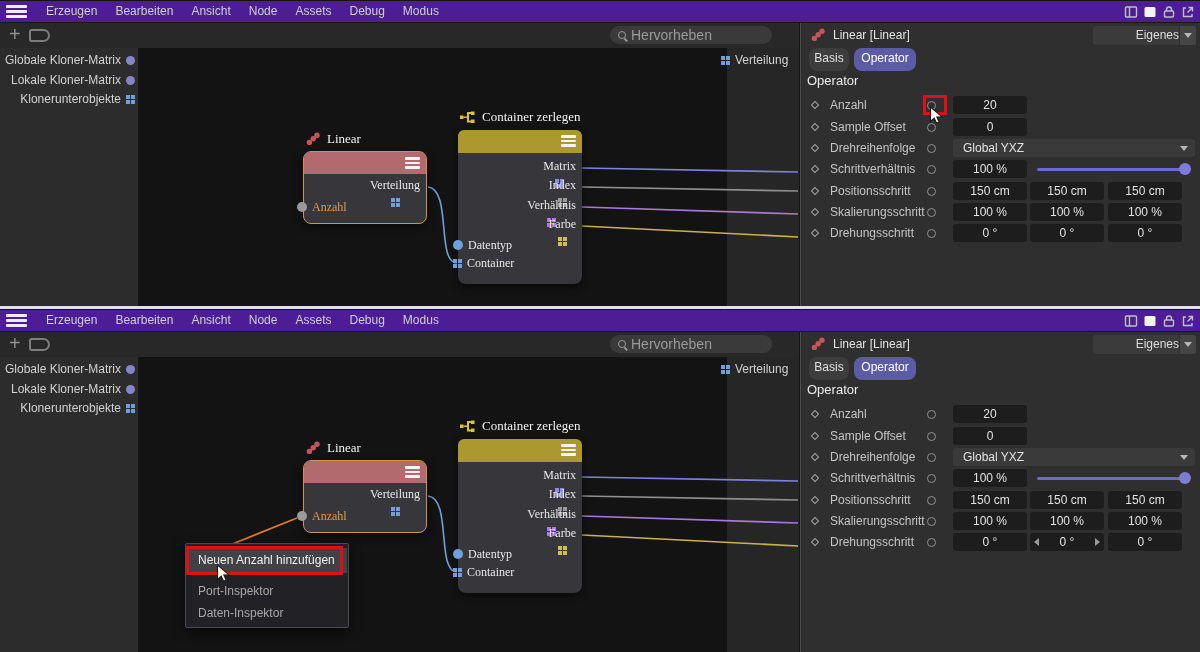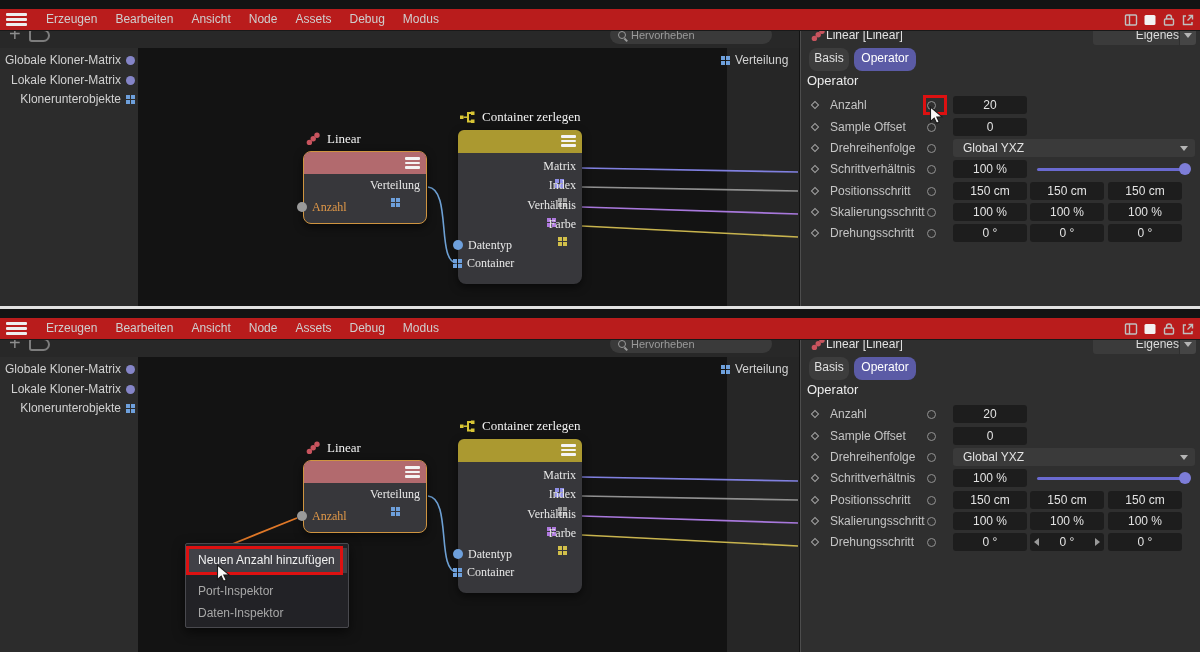--- a/index.html
+++ b/index.html
@@ -4,36 +4,36 @@
 <style>
   html,body{margin:0;padding:0;background:#000;width:1200px;height:652px;overflow:hidden;
     font-family:"Liberation Sans","DejaVu Sans",sans-serif;-webkit-font-smoothing:antialiased;}
   *{box-sizing:border-box;}
   .panel{position:absolute;left:0;width:1200px;background:#131313;overflow:hidden;}
   #panel-top{top:0;height:306px;}
   #panel-bottom{top:309px;height:343px;}
   .screen-divider{position:absolute;top:306px;left:0;width:1200px;height:3px;background:#e2e2e2;z-index:50;}
 
   
-  .menubar{position:absolute;top:9px;left:0;width:100%;height:22px;background:#b91c1c;border-bottom:1px solid #191919;display:flex;align-items:center;z-index:5;}
+  .menubar{position:absolute;top:1px;left:0;width:100%;height:22px;background:#4c1d95;border-bottom:1px solid #191919;display:flex;align-items:center;z-index:5;}
   .hamburger{width:21px;height:13px;margin:0 10px 0 6px;display:flex;flex-direction:column;justify-content:space-between;cursor:pointer;}
   .hamburger span{height:3px;background:#ededed;border-radius:1px;}
   .menu-item{color:#cfcfcf;font-size:12px;padding:0 9px;line-height:21px;}
   .win-icons{margin-left:auto;display:flex;gap:5px;padding-right:5px;align-items:center;}
   .win-icons svg{display:block;}
 
   
   .toolbar{position:absolute;top:22px;left:0;width:799px;height:26px;background:#282828;display:flex;align-items:center;}
   .tb-plus{color:#8d8d8d;font-size:20px;font-weight:400;margin:-2px 8px 0 9px;}
   .tb-tag{width:21px;height:13px;border:2px solid #7d7d7d;border-radius:3px 7px 7px 3px;margin-right:15px;}
   .tb-title{color:#e6e6e6;font-size:12px;margin-top:41px;}
   .searchbox{position:absolute;left:610px;top:4px;width:162px;height:18px;background:#3a3a3a;border-radius:9px;display:flex;align-items:center;}
   .searchbox .mag{width:8px;height:8px;border:1.5px solid #9a9a9a;border-radius:50%;margin:0 3px 0 8px;position:relative;flex:none;}
   .searchbox .mag::after{content:"";position:absolute;width:4px;height:1.5px;background:#9a9a9a;transform:rotate(45deg);left:5px;top:7px;}
-  .searchbox input{background:transparent;border:none;outline:none;color:#a8a8a8;font-size:11px;width:120px;font-family:inherit;}
+  .searchbox input{background:transparent;border:none;outline:none;color:#a8a8a8;font-size:14px;width:120px;font-family:inherit;}
   .searchbox input::placeholder{color:#9a9a9a;}
 
   
   .workspace{position:absolute;top:48px;left:0;width:799px;bottom:0;background:#131313;}
   .left-strip{position:absolute;left:0;top:0;width:138px;bottom:0;background:#2c2c2c;}
   .right-strip{position:absolute;left:727px;top:0;width:72px;bottom:0;background:#262626;}
   .lport{position:absolute;right:3px;height:20px;display:flex;align-items:center;gap:5px;color:#d2d2d2;font-size:12px;}
   .rport{position:absolute;left:-6px;top:2px;height:20px;display:flex;align-items:center;gap:5px;color:#d2d2d2;font-size:12px;}
   .dot{width:9px;height:9px;border-radius:50%;background:#8585c8;flex:none;}
   .grid{width:9px;height:9px;flex:none;background-image:linear-gradient(var(--c),var(--c)),linear-gradient(var(--c),var(--c)),linear-gradient(var(--c),var(--c)),linear-gradient(var(--c),var(--c));background-size:4px 4px;background-position:0 0,5px 0,0 5px,5px 5px;background-repeat:no-repeat;}
@@ -51,21 +51,21 @@
   .burger{position:absolute;right:6px;top:5px;width:15px;display:flex;flex-direction:column;gap:2px;}
   .burger span{height:2.5px;background:#f4f4f4;border-radius:1px;}
   .nport{position:absolute;height:18px;display:flex;align-items:center;gap:5px;font-size:12px;color:#e8e8e8;white-space:nowrap;}
   .nport.out{right:6px;flex-direction:column;}
   .pcircle{width:10px;height:10px;border-radius:50%;background:#9a9a9a;flex:none;}
   .pcircle.blue{background:#6ea0dc;}
   .lbl-orange{color:#e09848;}
 
   
   .inspector{position:absolute;left:800px;top:22px;right:0;bottom:0;background:#2f2f2f;border-left:1px solid #4d4d4d;font-size:12px;color:#c6c6c6;}
-  .insp-head{position:absolute;left:10px;top:3px;height:20px;display:flex;align-items:center;color:#e2e2e2;font-size:12px;}
+  .insp-head{position:absolute;left:10px;top:3px;height:20px;display:flex;align-items:center;gap:7px;color:#e2e2e2;font-size:12px;}
   .preset{position:absolute;left:292px;top:4px;width:86px;height:19px;background:#3b3b3b;border-radius:3px 0 0 3px;text-align:right;line-height:19px;color:#dcdcdc;}
   .preset-btn{position:absolute;left:379px;top:4px;width:16px;height:19px;background:#454545;border-radius:0 3px 3px 0;}
   .tri-down{position:absolute;width:0;height:0;border-left:4px solid transparent;border-right:4px solid transparent;border-top:5px solid #b5b5b5;}
   .preset-btn .tri-down{left:4px;top:7px;}
   .tab{position:absolute;top:26px;height:23px;border-radius:8px;text-align:center;line-height:20px;}
   .tab-basis{left:8px;width:40px;background:#3d3d3d;color:#e0e0e0;}
   .tab-operator{left:53px;width:62px;background:#5b5ba6;color:#fff;}
   .section-title{position:absolute;left:6px;top:51px;font-size:13px;color:#ececec;}
   .irow{position:absolute;left:0;right:0;height:18px;}
   .irow .diamond{position:absolute;left:11px;top:6px;width:6px;height:6px;border:1px solid #a2a2a2;transform:rotate(45deg);}

